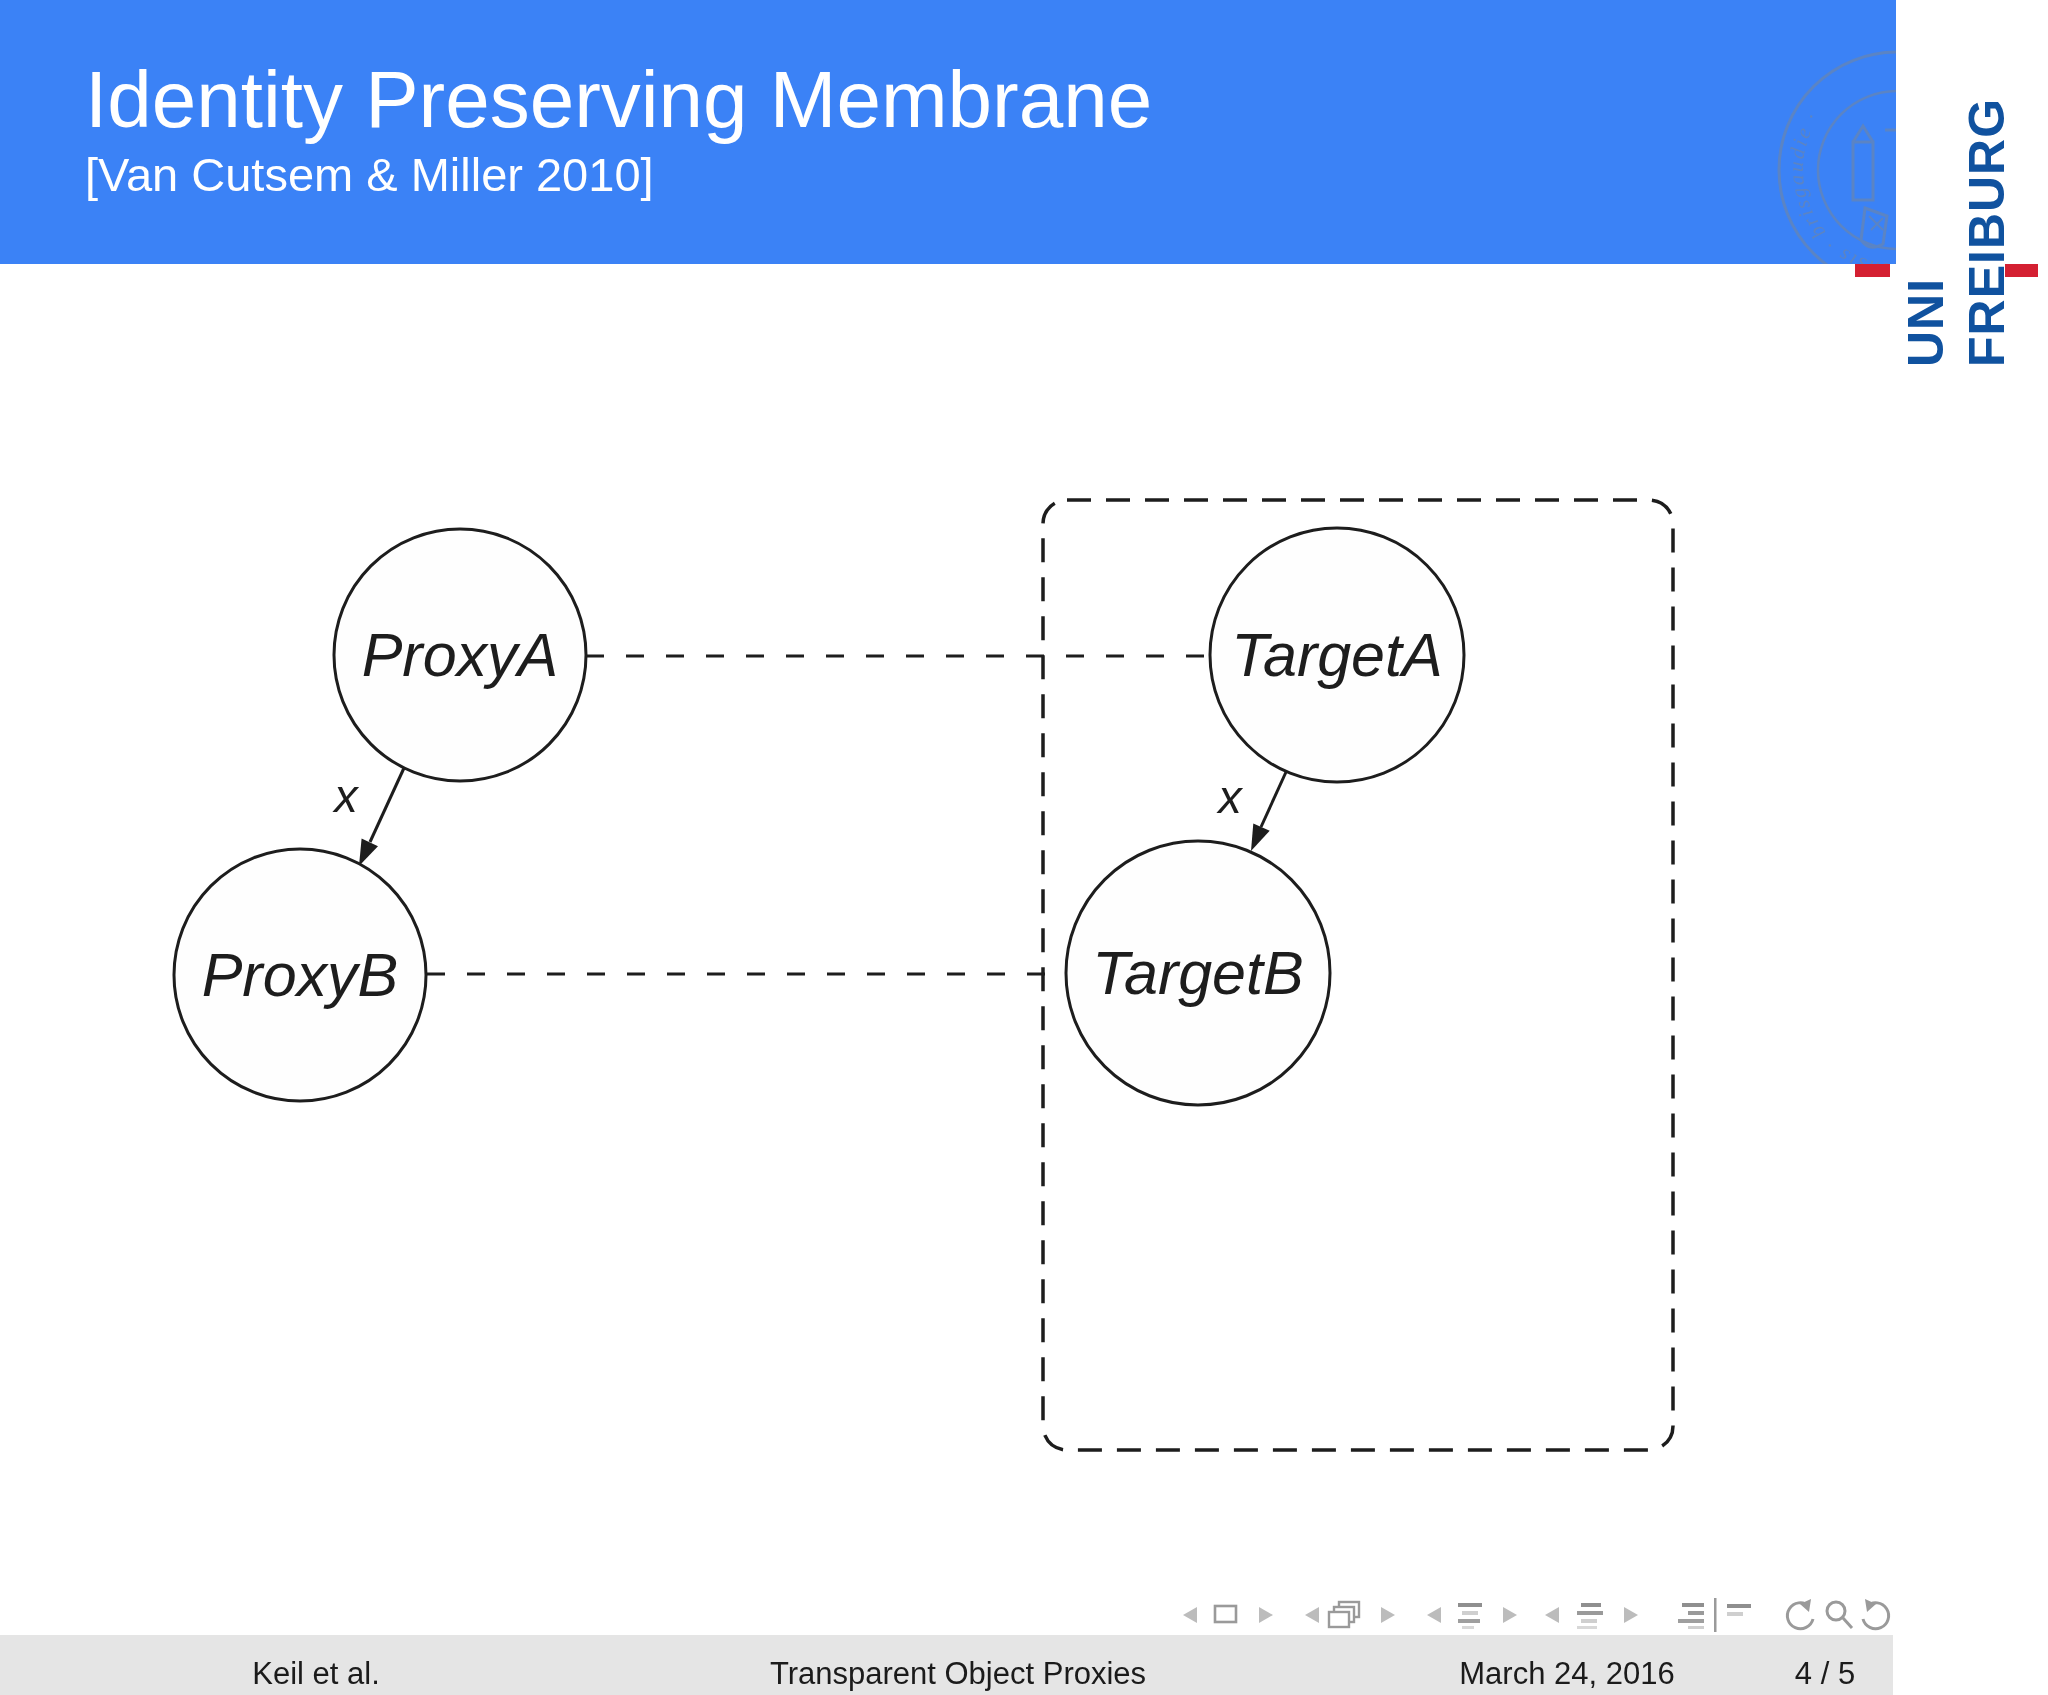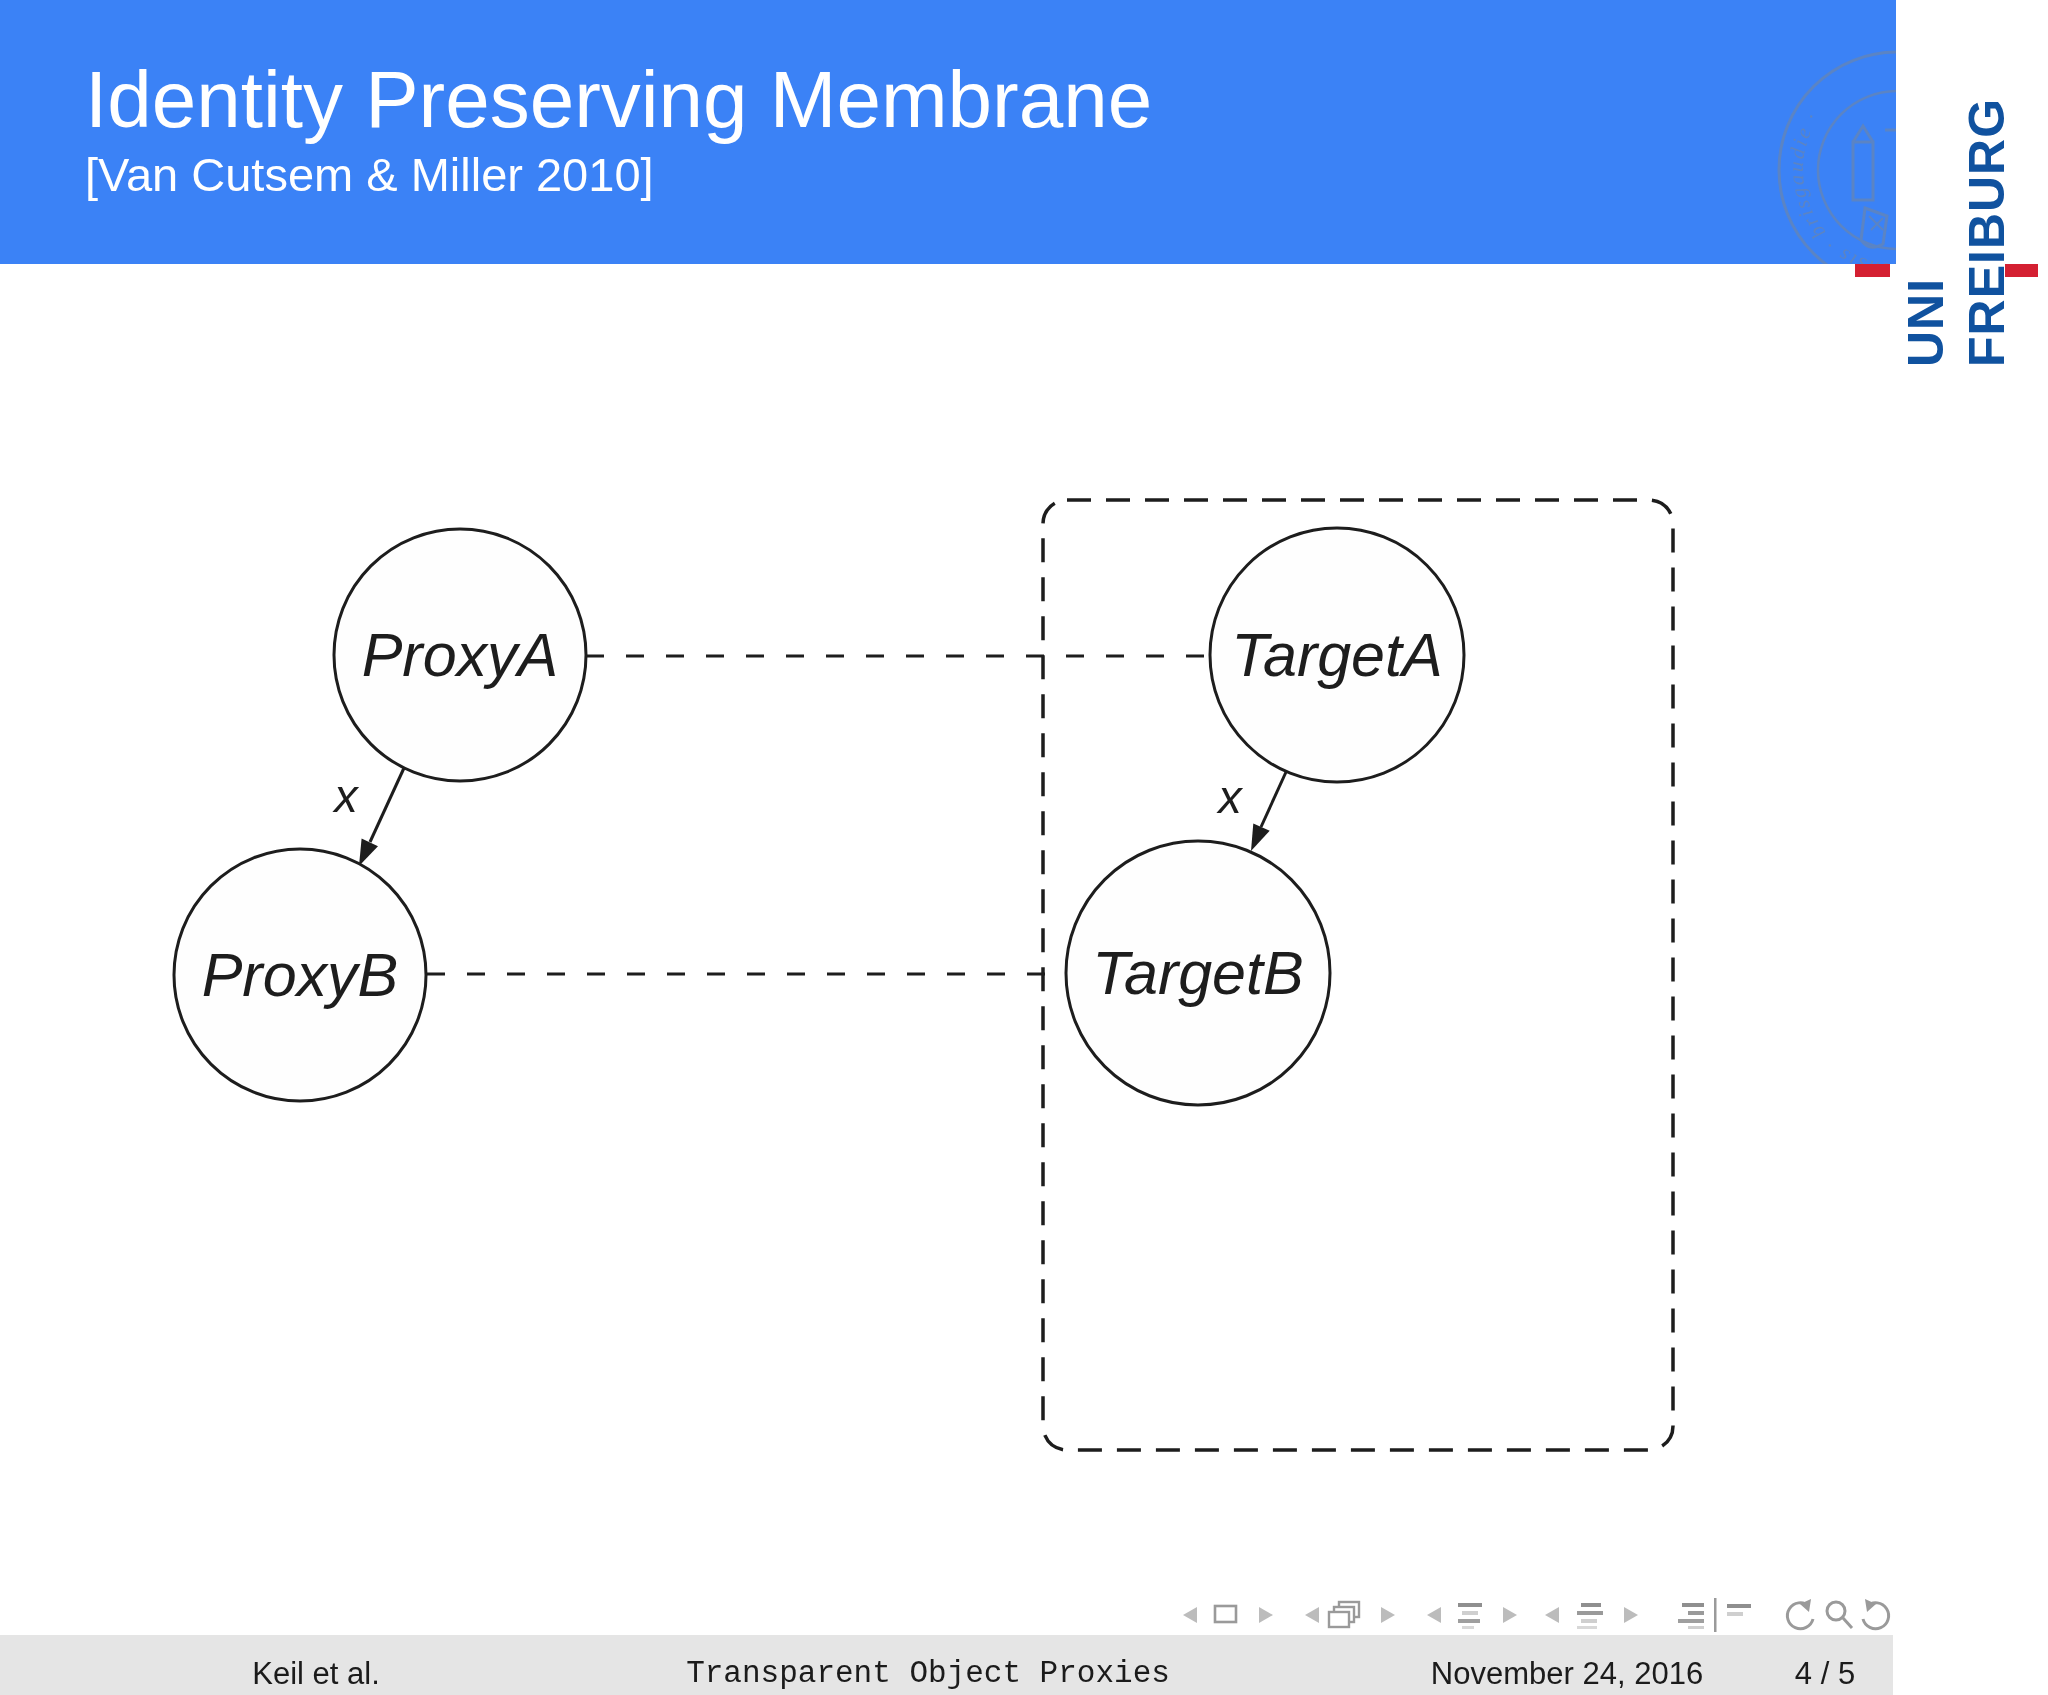--- a/index.html
+++ b/index.html
@@ -47,21 +47,21 @@
   
   #footer-bar{
     position:absolute;left:0;top:1635px;width:1893px;height:60px;
     background:#e5e5e5;
   }
   .foot-text{
     position:absolute;top:1648px;transform:translateX(-50%);
     font-size:31px;line-height:38px;color:#1b1b1b;white-space:nowrap;margin-top:7px;
   }
   #foot-author{left:316px;}
-  #foot-title{left:928px;font-family:Liberation Mono, monospace;}
+  #foot-title{left:958px;}
   #foot-date{left:1567px;}
   #foot-pages{left:1825px;}
 </style>
 </head>
 <body>
 
 <div id="slide">
 
   <div id="header-bar">
     <div id="frame-title">Identity Preserving Membrane</div>
@@ -201,16 +201,16 @@
     </svg>
     <svg class="nav" style="left:678px;top:0px" width="38" height="34">
       <path d="M9 8 A13 13 0 1 1 5 21" fill="none" stroke="#9a9a9a" stroke-width="3"></path>
       <polygon points="7,1 18,6 9,14" fill="#9a9a9a"></polygon>
     </svg>
   </div>
 
   <div id="footer-bar"></div>
   <div class="foot-text" id="foot-author">Keil et al.</div>
   <div class="foot-text" id="foot-title">Transparent Object Proxies</div>
-  <div class="foot-text" id="foot-date">November 24, 2016</div>
+  <div class="foot-text" id="foot-date">March 24, 2016</div>
   <div class="foot-text" id="foot-pages">4 / 5</div>
 
 </div>
 
 </body></html>

